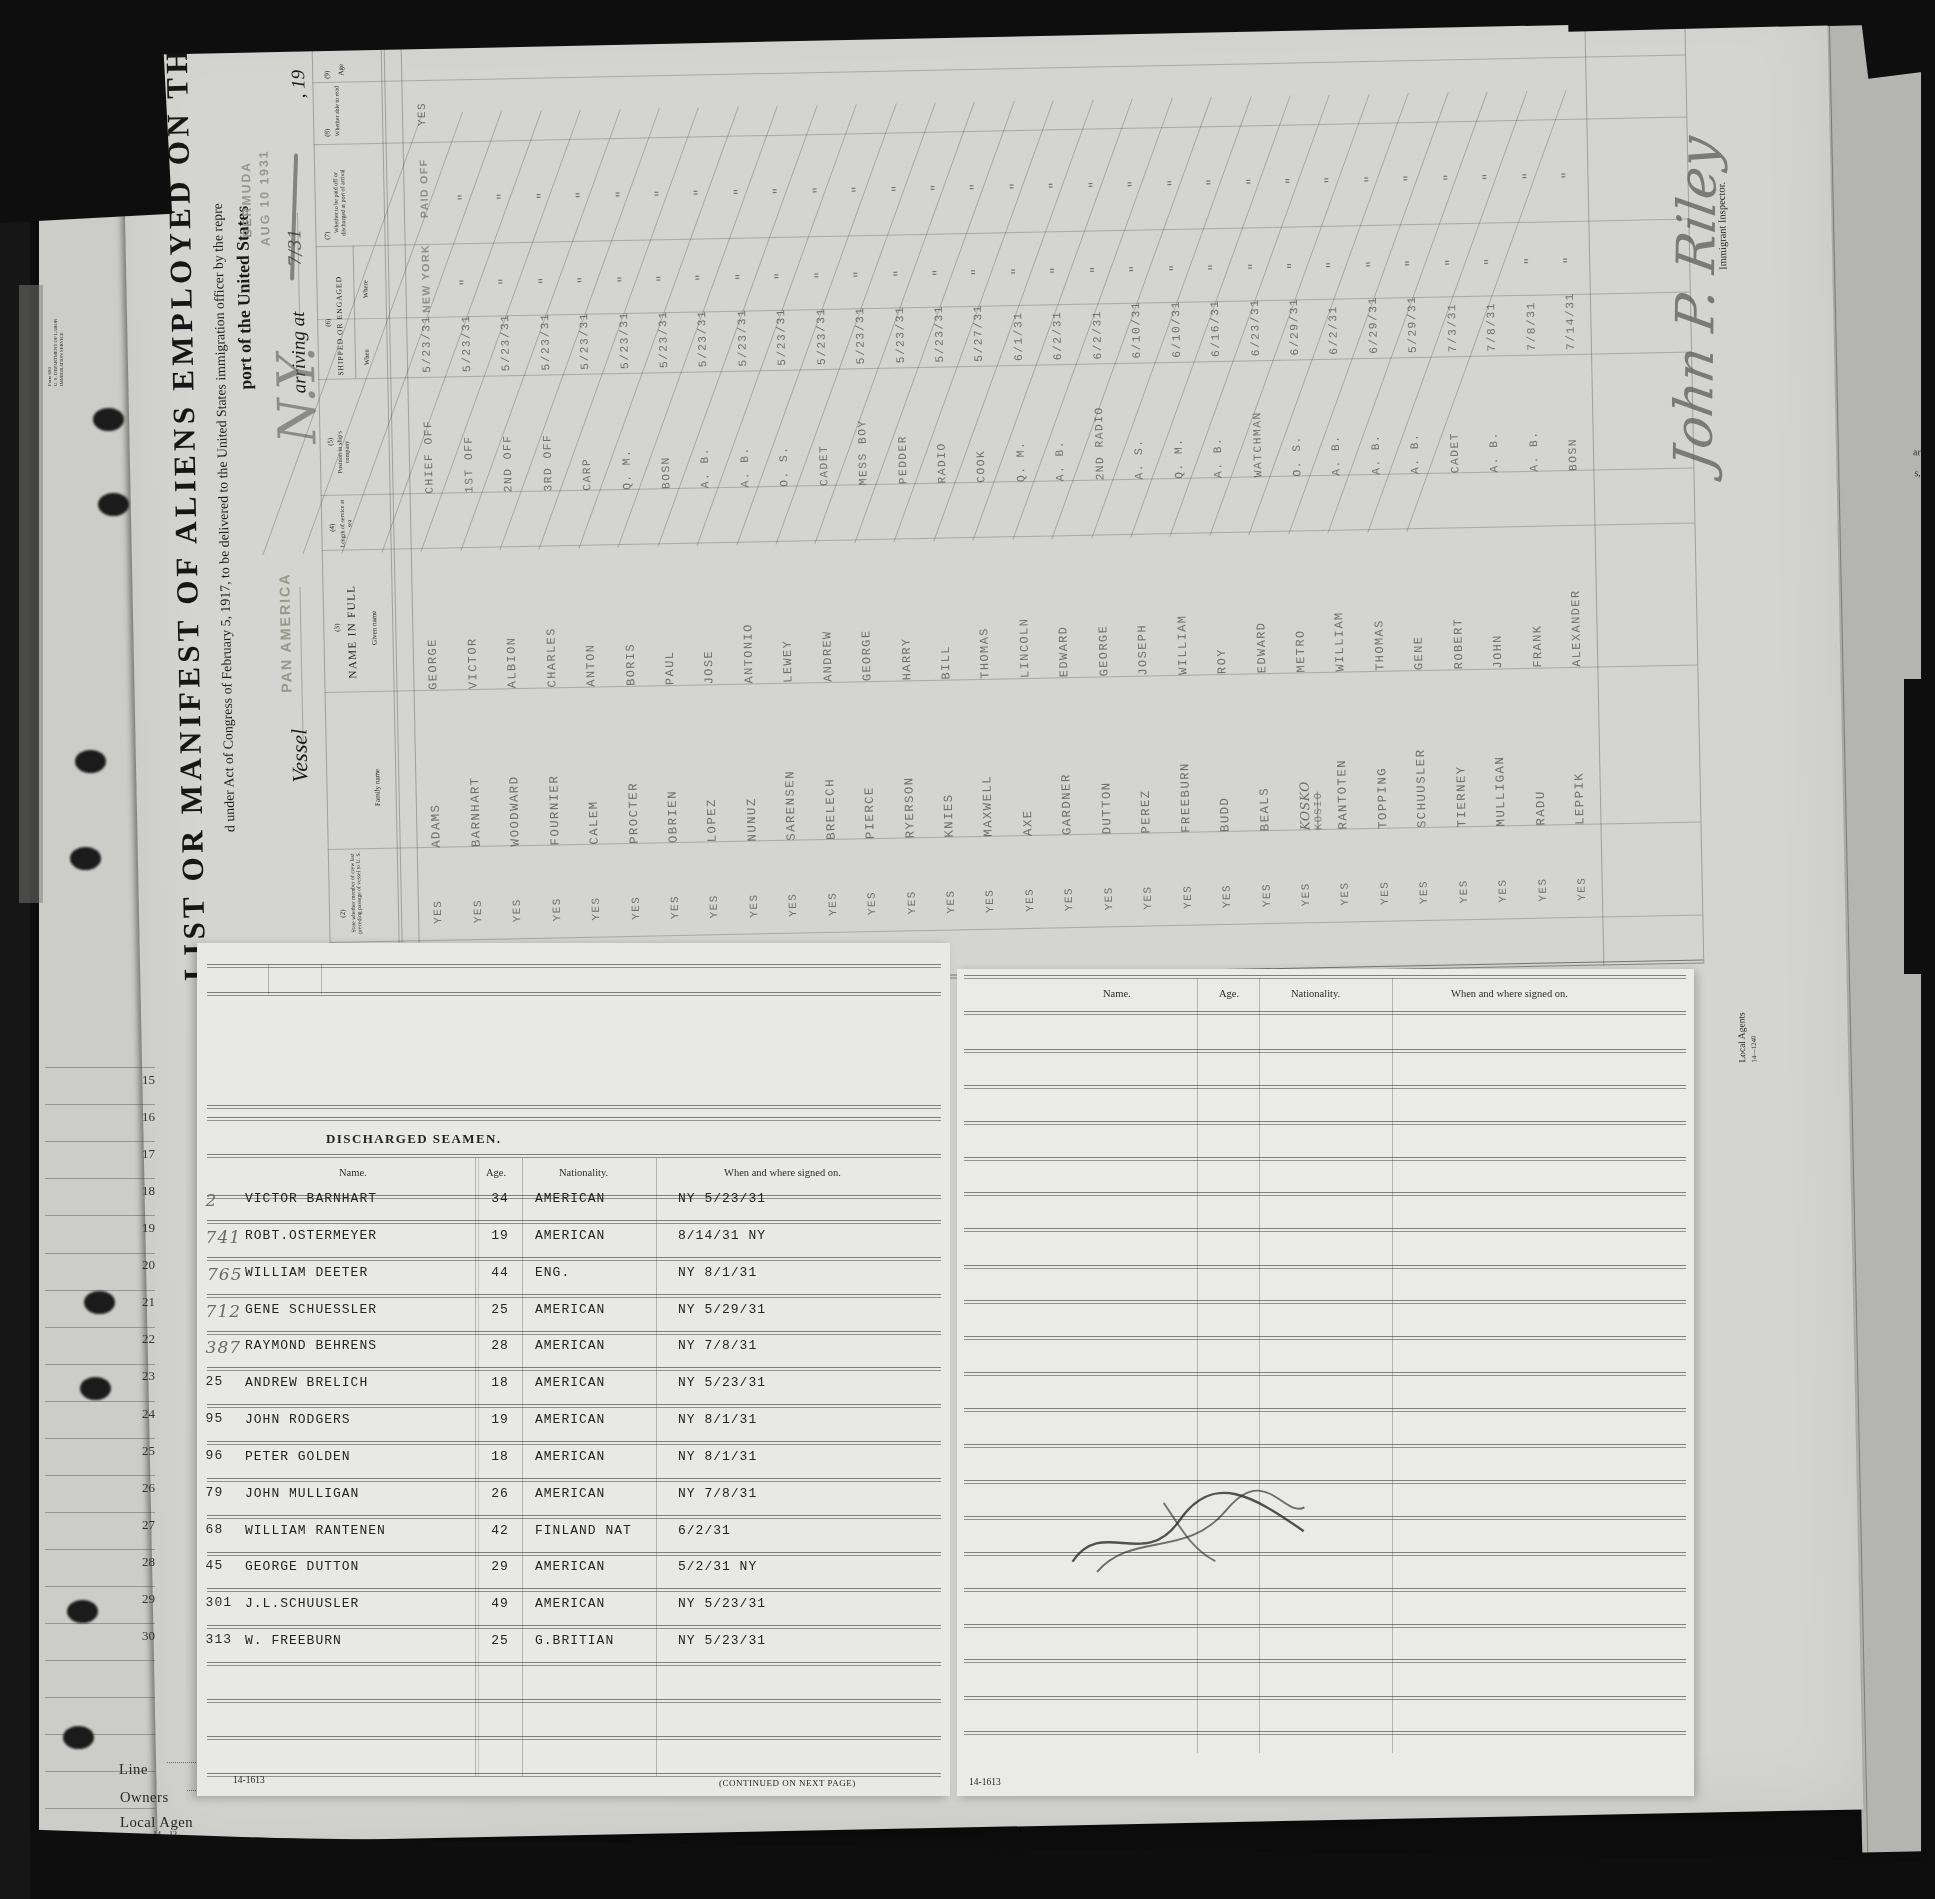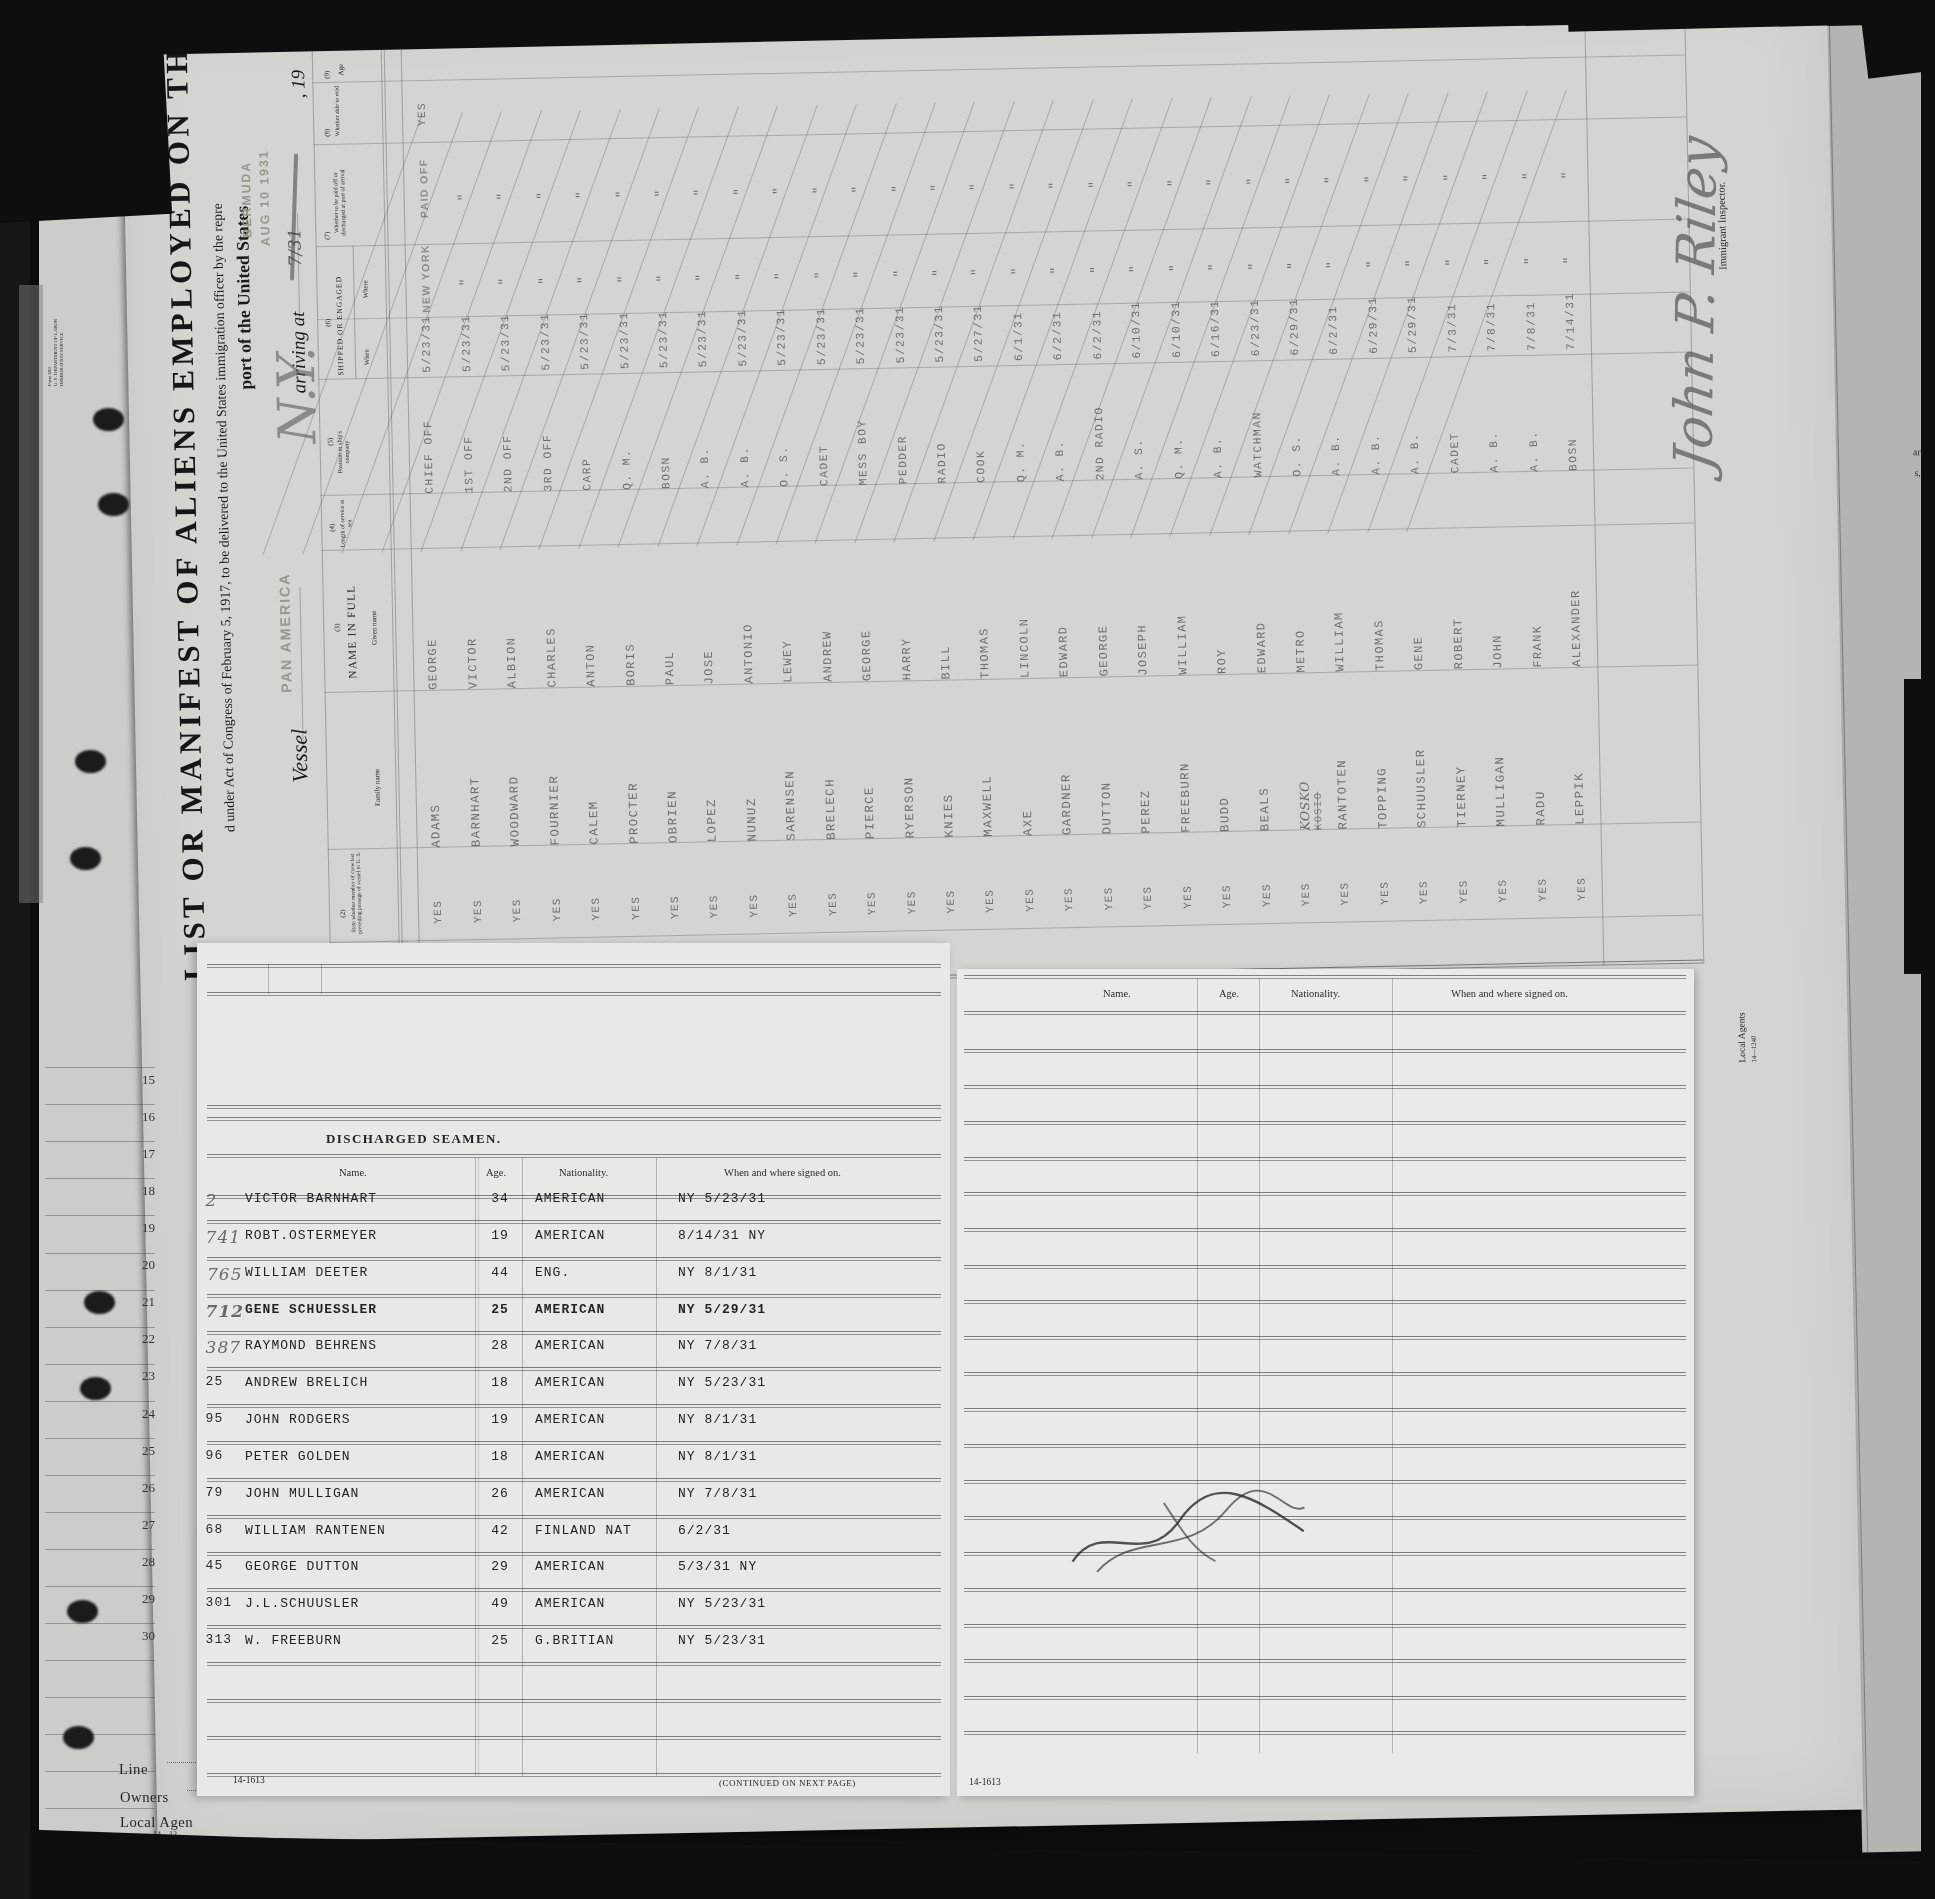--- a/index.html
+++ b/index.html
@@ -554,21 +554,21 @@
           <div class="dm-cell" style="left: 338px; top: 7.6px;">AMERICAN</div>
           <div class="dm-cell" style="left: 481px; top: 7.6px;">8/14/31  NY</div>
         </div>
         <div style="position: absolute; left: 0px; top: 314px; width: 753px; height: 37px;">
           <div class="dm-cell dm-no pencil" style="left: 10px; top: 6.7px;">765</div>
           <div class="dm-cell" style="left: 48px; top: 7.6px;">WILLIAM DEETER</div>
           <div class="dm-cell" style="left: 284px; top: 7.6px; width: 38px; text-align: center;">44</div>
           <div class="dm-cell" style="left: 338px; top: 7.6px;">ENG.</div>
           <div class="dm-cell" style="left: 481px; top: 7.6px;">NY  8/1/31</div>
         </div>
-        <div style="position: absolute; left: 0px; top: 351px; width: 753px; height: 37px; font-weight: bold;">
+        <div style="position: absolute; left: 0px; top: 351px; width: 753px; height: 37px;">
           <div class="dm-cell dm-no pencil" style="left: 8.6px; top: 6.7px;">712</div>
           <div class="dm-cell" style="left: 48px; top: 7.6px;">GENE SCHUESSLER</div>
           <div class="dm-cell" style="left: 284px; top: 7.6px; width: 38px; text-align: center;">25</div>
           <div class="dm-cell" style="left: 338px; top: 7.6px;">AMERICAN</div>
           <div class="dm-cell" style="left: 481px; top: 7.6px;">NY 5/29/31</div>
         </div>
         <div style="position: absolute; left: 0px; top: 387px; width: 753px; height: 37px;">
           <div class="dm-cell dm-no pencil" style="left: 8.6px; top: 6.7px;">387</div>
           <div class="dm-cell" style="left: 48px; top: 7.6px;">RAYMOND BEHRENS</div>
           <div class="dm-cell" style="left: 284px; top: 7.6px; width: 38px; text-align: center;">28</div>
@@ -608,21 +608,21 @@
           <div class="dm-cell" style="left: 48px; top: 7.6px;">WILLIAM RANTENEN</div>
           <div class="dm-cell" style="left: 284px; top: 7.6px; width: 38px; text-align: center;">42</div>
           <div class="dm-cell" style="left: 338px; top: 7.6px;">FINLAND NAT</div>
           <div class="dm-cell" style="left: 481px; top: 7.6px;">6/2/31</div>
         </div>
         <div style="position: absolute; left: 0px; top: 608px; width: 753px; height: 37px;">
           <div class="dm-cell dm-no" style="left: 8.6px; top: 6.7px;">45</div>
           <div class="dm-cell" style="left: 48px; top: 7.6px;">GEORGE DUTTON</div>
           <div class="dm-cell" style="left: 284px; top: 7.6px; width: 38px; text-align: center;">29</div>
           <div class="dm-cell" style="left: 338px; top: 7.6px;">AMERICAN</div>
-          <div class="dm-cell" style="left: 481px; top: 7.6px;">5/3/31  NY</div>
+          <div class="dm-cell" style="left: 481px; top: 7.6px;">5/2/31  NY</div>
         </div>
         <div style="position: absolute; left: 0px; top: 645px; width: 753px; height: 37px;">
           <div class="dm-cell dm-no" style="left: 8.6px; top: 6.7px;">301</div>
           <div class="dm-cell" style="left: 48px; top: 7.6px;">J.L.SCHUUSLER</div>
           <div class="dm-cell" style="left: 284px; top: 7.6px; width: 38px; text-align: center;">49</div>
           <div class="dm-cell" style="left: 338px; top: 7.6px;">AMERICAN</div>
           <div class="dm-cell" style="left: 481px; top: 7.6px;">NY 5/23/31</div>
         </div>
         <div style="position: absolute; left: 0px; top: 682px; width: 753px; height: 37px;">
           <div class="dm-cell dm-no" style="left: 8.6px; top: 6.7px;">313</div>

